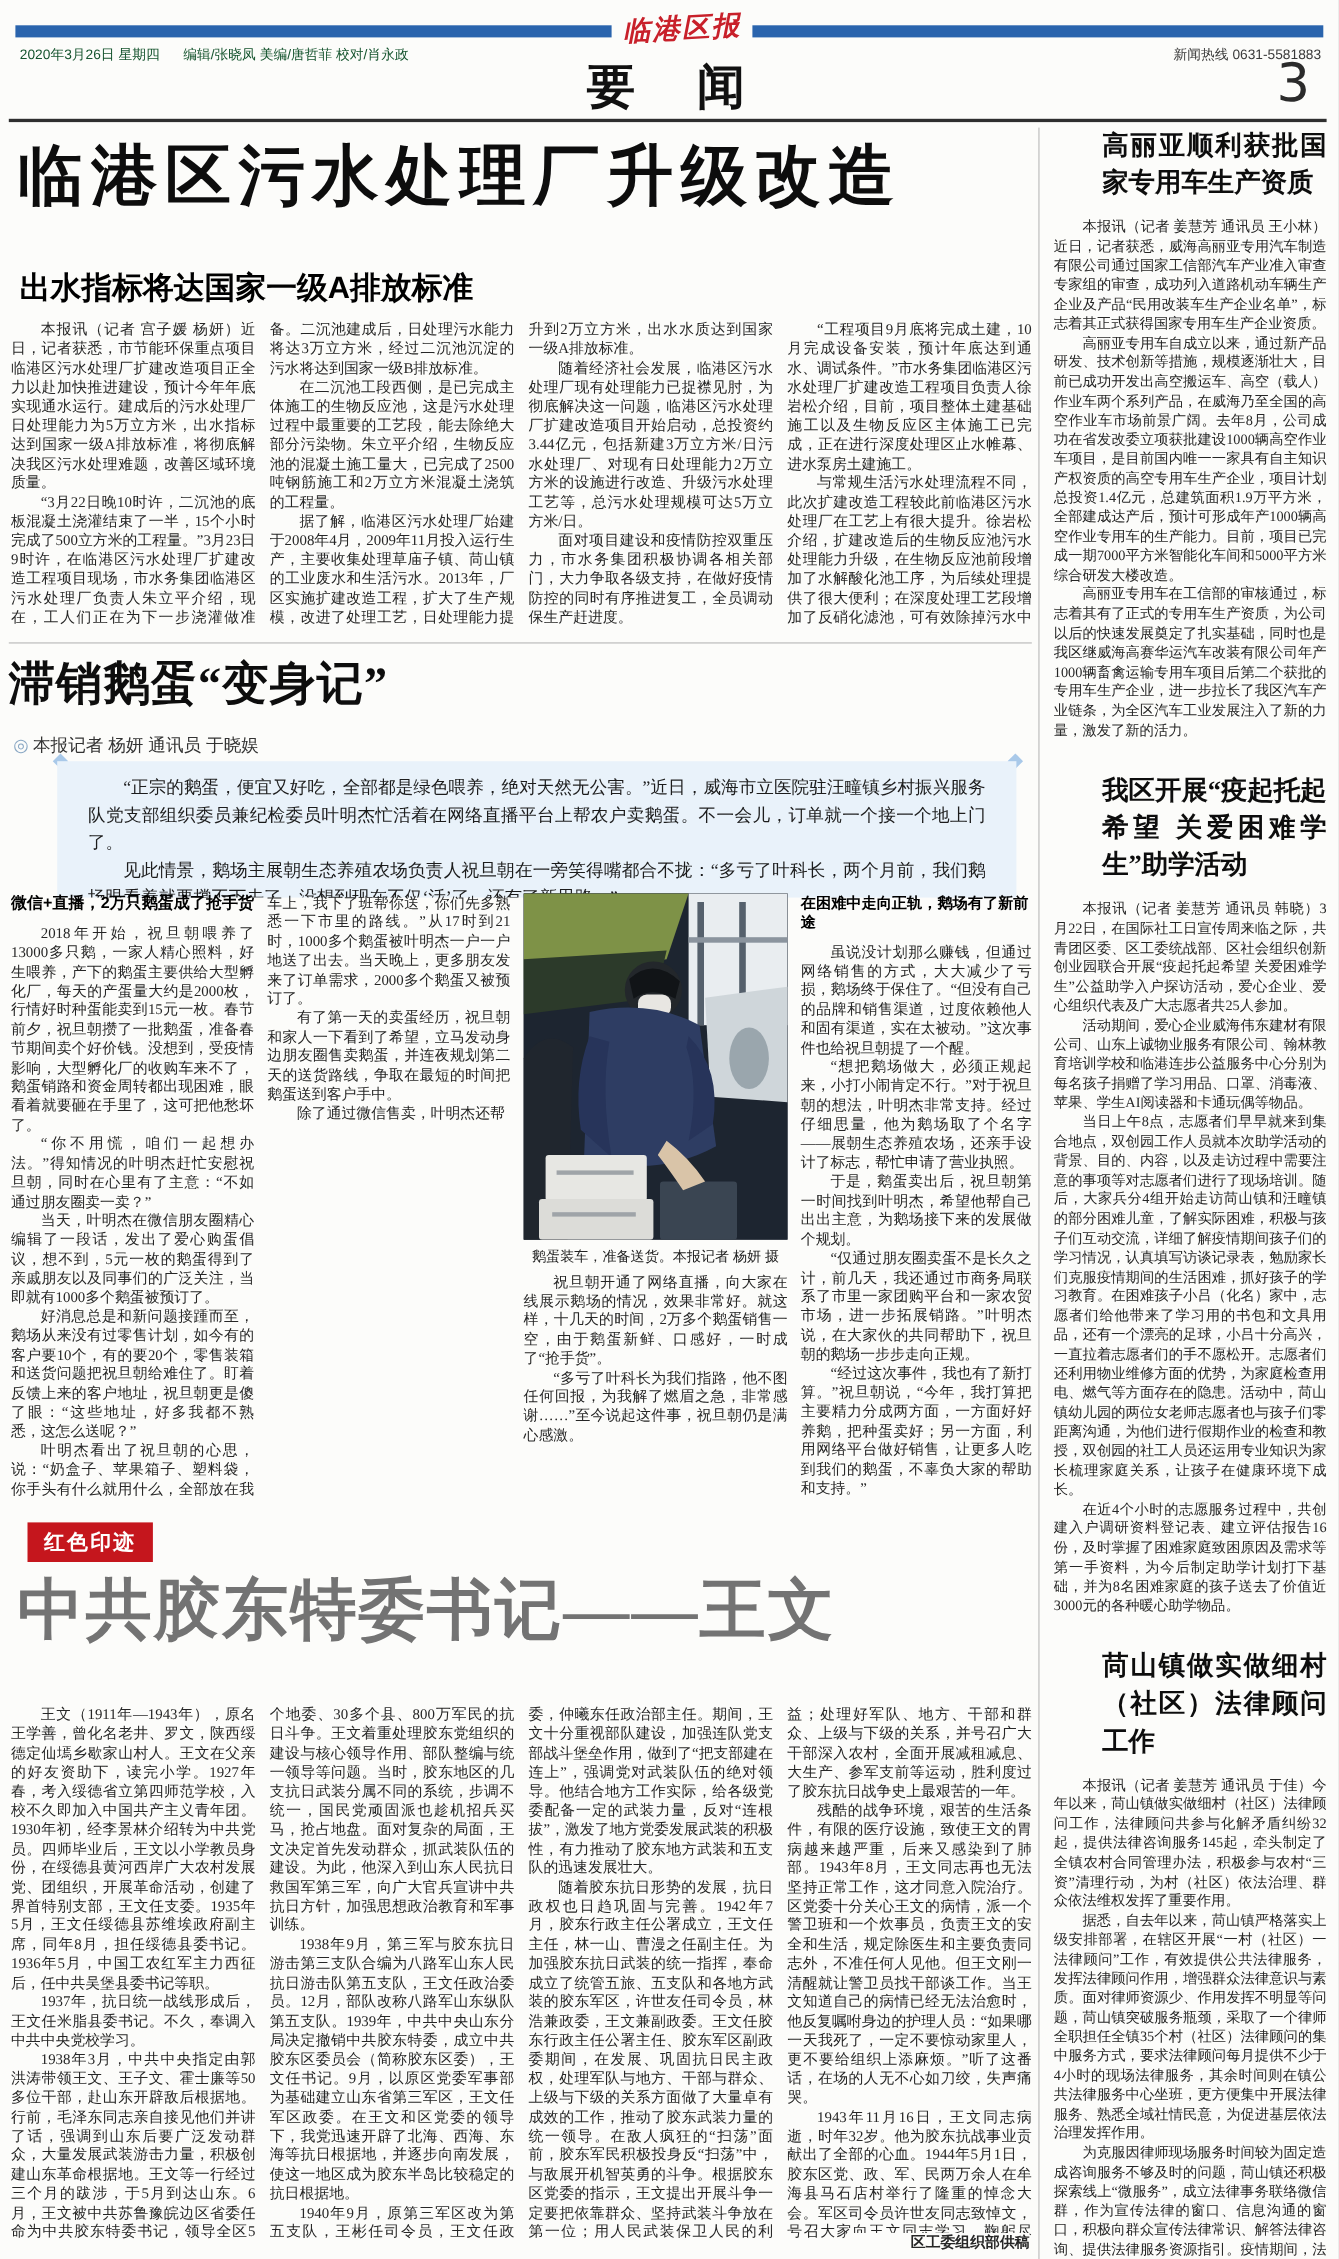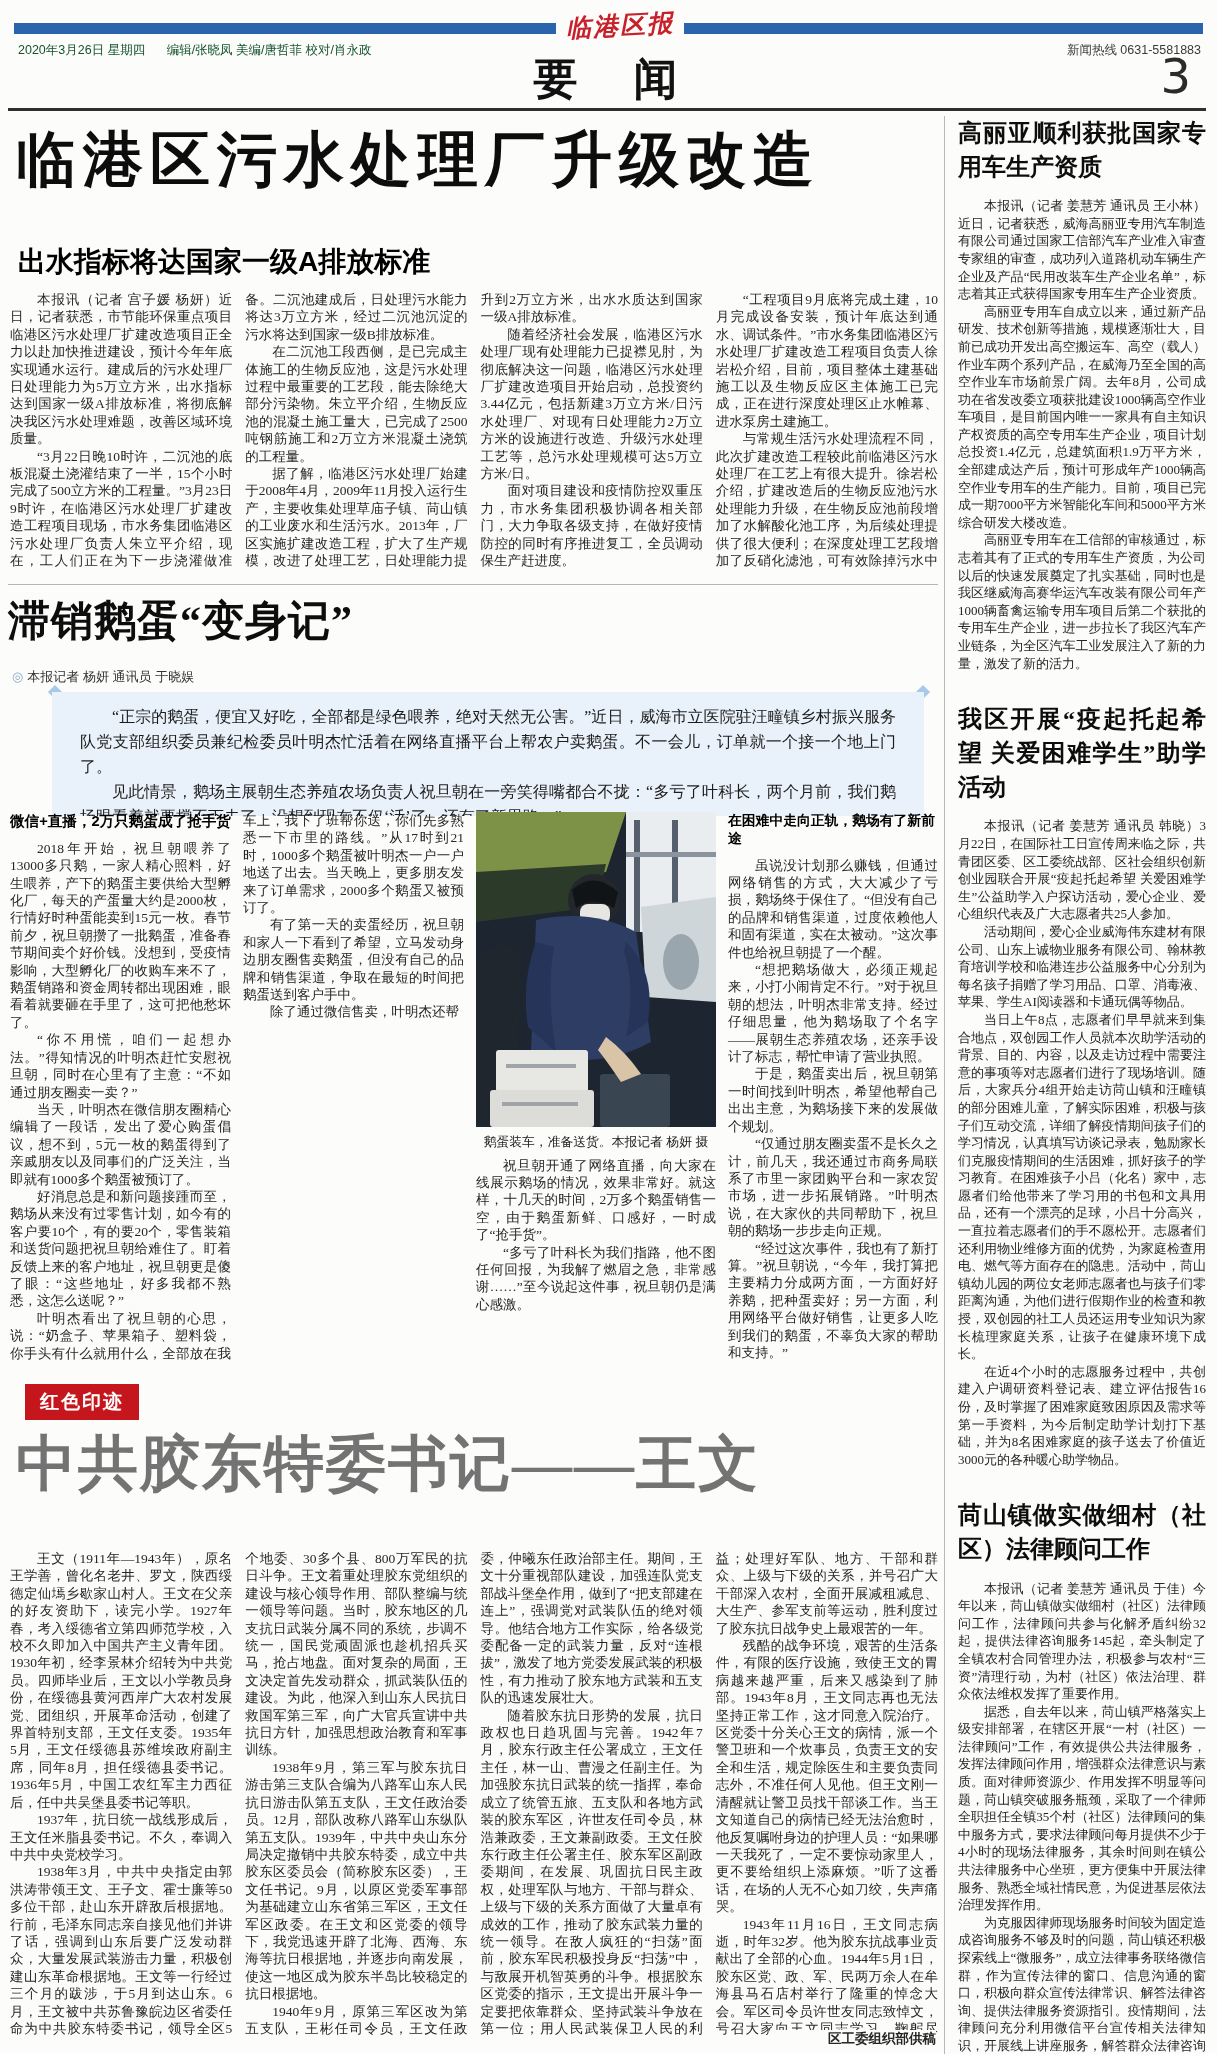--- a/index.html
+++ b/index.html
@@ -34,21 +34,21 @@
 
   
   #a1-headline { left:16px; top:120px; width:922px; font-size:60px; font-weight:bold; letter-spacing:7px; color:#0d0d0d; white-space:nowrap; }
   #a1-subhead  { left:18px; top:243px; font-size:28px; }
   #a1-body { left:10px; top:291px; width:928px; height:284px; overflow:hidden; }
 
   #divider-1 { left:8px; top:584px; width:930px; height:1px; background:#b5b5b5; }
 
   
   #a2-headline { left:8px; top:593px; font-size:42px; font-weight:bold; color:#0d0d0d; letter-spacing:1px; }
-  #a2-byline { left:12px; top:668px; font-family:"Liberation Sans",sans-serif; font-size:13px; color:#333; }
+  #a2-byline { left:12px; top:668px; font-family:"Liberation Sans",sans-serif; font-size:16px; color:#333; }
   #a2-byline .dot { color:#8aa8c4; margin-right:4px; }
   #quote-box { left:52px; top:692px; width:872px; height:124px; background:#e9f2fa; padding:12px 28px 10px 28px;
     font-size:16px; line-height:25px; color:#1c1c1c; overflow:hidden; }
   .q-deco { width:10px; height:10px; background:#a9c9e9; transform:rotate(45deg); }
   #q-deco-l { left:50px; top:687px; } #q-deco-r { left:918px; top:687px; }
 
   #a2-cols { left:10px; top:812px; width:928px; height:558px; display:flex; overflow:hidden; }
   #a2-left { width:454px; column-count:2; column-gap:12px; column-fill:auto; height:100%; }
   #a2-sub-left { font-size:14.6px; margin-bottom:9px; white-space:nowrap; }
   #a2-photo-col { width:240px; margin-left:12px; }
@@ -60,21 +60,21 @@
   
   #red-badge { left:25px; top:1384px; background:#c5161d; color:#fff; font-family:"Liberation Sans",sans-serif;
     font-weight:bold; font-size:19px; padding:5px 15px; letter-spacing:2px; }
   #a3-headline { left:16px; top:1424px; font-size:60px; font-weight:bold; color:#737373; letter-spacing:2px; white-space:nowrap; }
   #a3-body { left:10px; top:1550px; width:928px; height:504px; overflow:hidden; }
   #a3-credit { left:770px; top:2030px; width:166px; text-align:right; font-weight:bold; font-size:13.5px; background:#fcfcfa; }
 
   
   #v-rule { left:944px; top:116px; width:1px; height:1938px; background:#b8b8b8; }
   #sidebar { left:958px; top:116px; width:248px; height:1938px; overflow:hidden; }
-  .sb-head { font-size:24px; font-weight:800; line-height:1.42; color:#0d0d0d; margin-bottom:13px; text-align:justify; }
+  .sb-head { font-size:24px; font-weight:800; line-height:1.42; color:#0d0d0d; margin-bottom:13px; text-align:justify;margin-left:44px; }
   .sb-body { font-size:13px; line-height:17.6px; }
   .sb-article { margin-bottom:30px; }
   #sb-aid .sb-head, #sb-legal .sb-head { margin-top:4px; }
 </style>
 </head>
 <body>
 
 <div id="page">
 
   <div class="abs" id="blue-bar"></div>
@@ -120,21 +120,21 @@
 
   <div class="abs bodytext" id="a2-cols">
     <div id="a2-left">
       <h3 class="subhead-s" id="a2-sub-left">微信+直播，2万只鹅蛋成了抢手货</h3>
       <div>
           <p class="para">2018年开始，祝旦朝喂养了13000多只鹅，一家人精心照料，好生喂养，产下的鹅蛋主要供给大型孵化厂，每天的产蛋量大约是2000枚，行情好时种蛋能卖到15元一枚。春节前夕，祝旦朝攒了一批鹅蛋，准备春节期间卖个好价钱。没想到，受疫情影响，大型孵化厂的收购车来不了，鹅蛋销路和资金周转都出现困难，眼看着就要砸在手里了，这可把他愁坏了。</p>
           <p class="para">“你不用慌，咱们一起想办法。”得知情况的叶明杰赶忙安慰祝旦朝，同时在心里有了主意：“不如通过朋友圈卖一卖？”</p>
           <p class="para">当天，叶明杰在微信朋友圈精心编辑了一段话，发出了爱心购蛋倡议，想不到，5元一枚的鹅蛋得到了亲戚朋友以及同事们的广泛关注，当即就有1000多个鹅蛋被预订了。</p>
           <p class="para">好消息总是和新问题接踵而至，鹅场从来没有过零售计划，如今有的客户要10个，有的要20个，零售装箱和送货问题把祝旦朝给难住了。盯着反馈上来的客户地址，祝旦朝更是傻了眼：“这些地址，好多我都不熟悉，这怎么送呢？”</p>
           <p class="para">叶明杰看出了祝旦朝的心思，说：“奶盒子、苹果箱子、塑料袋，你手头有什么就用什么，全部放在我车上，我下了班帮你送，你们先多熟悉一下市里的路线。”从17时到21时，1000多个鹅蛋被叶明杰一户一户地送了出去。当天晚上，更多朋友发来了订单需求，2000多个鹅蛋又被预订了。</p>
-          <p class="para">有了第一天的卖蛋经历，祝旦朝和家人一下看到了希望，立马发动身边朋友圈售卖鹅蛋，但没有自己的品牌和销售渠道，争取在最短的时间把鹅蛋送到客户手中。</p>
+          <p class="para">有了第一天的卖蛋经历，祝旦朝和家人一下看到了希望，立马发动身边朋友圈售卖鹅蛋，并连夜规划第二天的送货路线，争取在最短的时间把鹅蛋送到客户手中。</p>
           <p class="para">除了通过微信售卖，叶明杰还帮</p>
         </div>
     </div>
     <div id="a2-photo-col">
       <svg id="news-photo" viewBox="0 0 240 315" xmlns="http://www.w3.org/2000/svg">
         <rect x="0" y="0" width="240" height="315" fill="#1d2530"></rect>
         <rect x="150" y="0" width="90" height="120" fill="#e9edf0"></rect>
         <rect x="158" y="8" width="6" height="112" fill="#55606c"></rect>
         <rect x="196" y="8" width="6" height="112" fill="#55606c"></rect>
         <rect x="150" y="40" width="90" height="5" fill="#8b949e"></rect>

